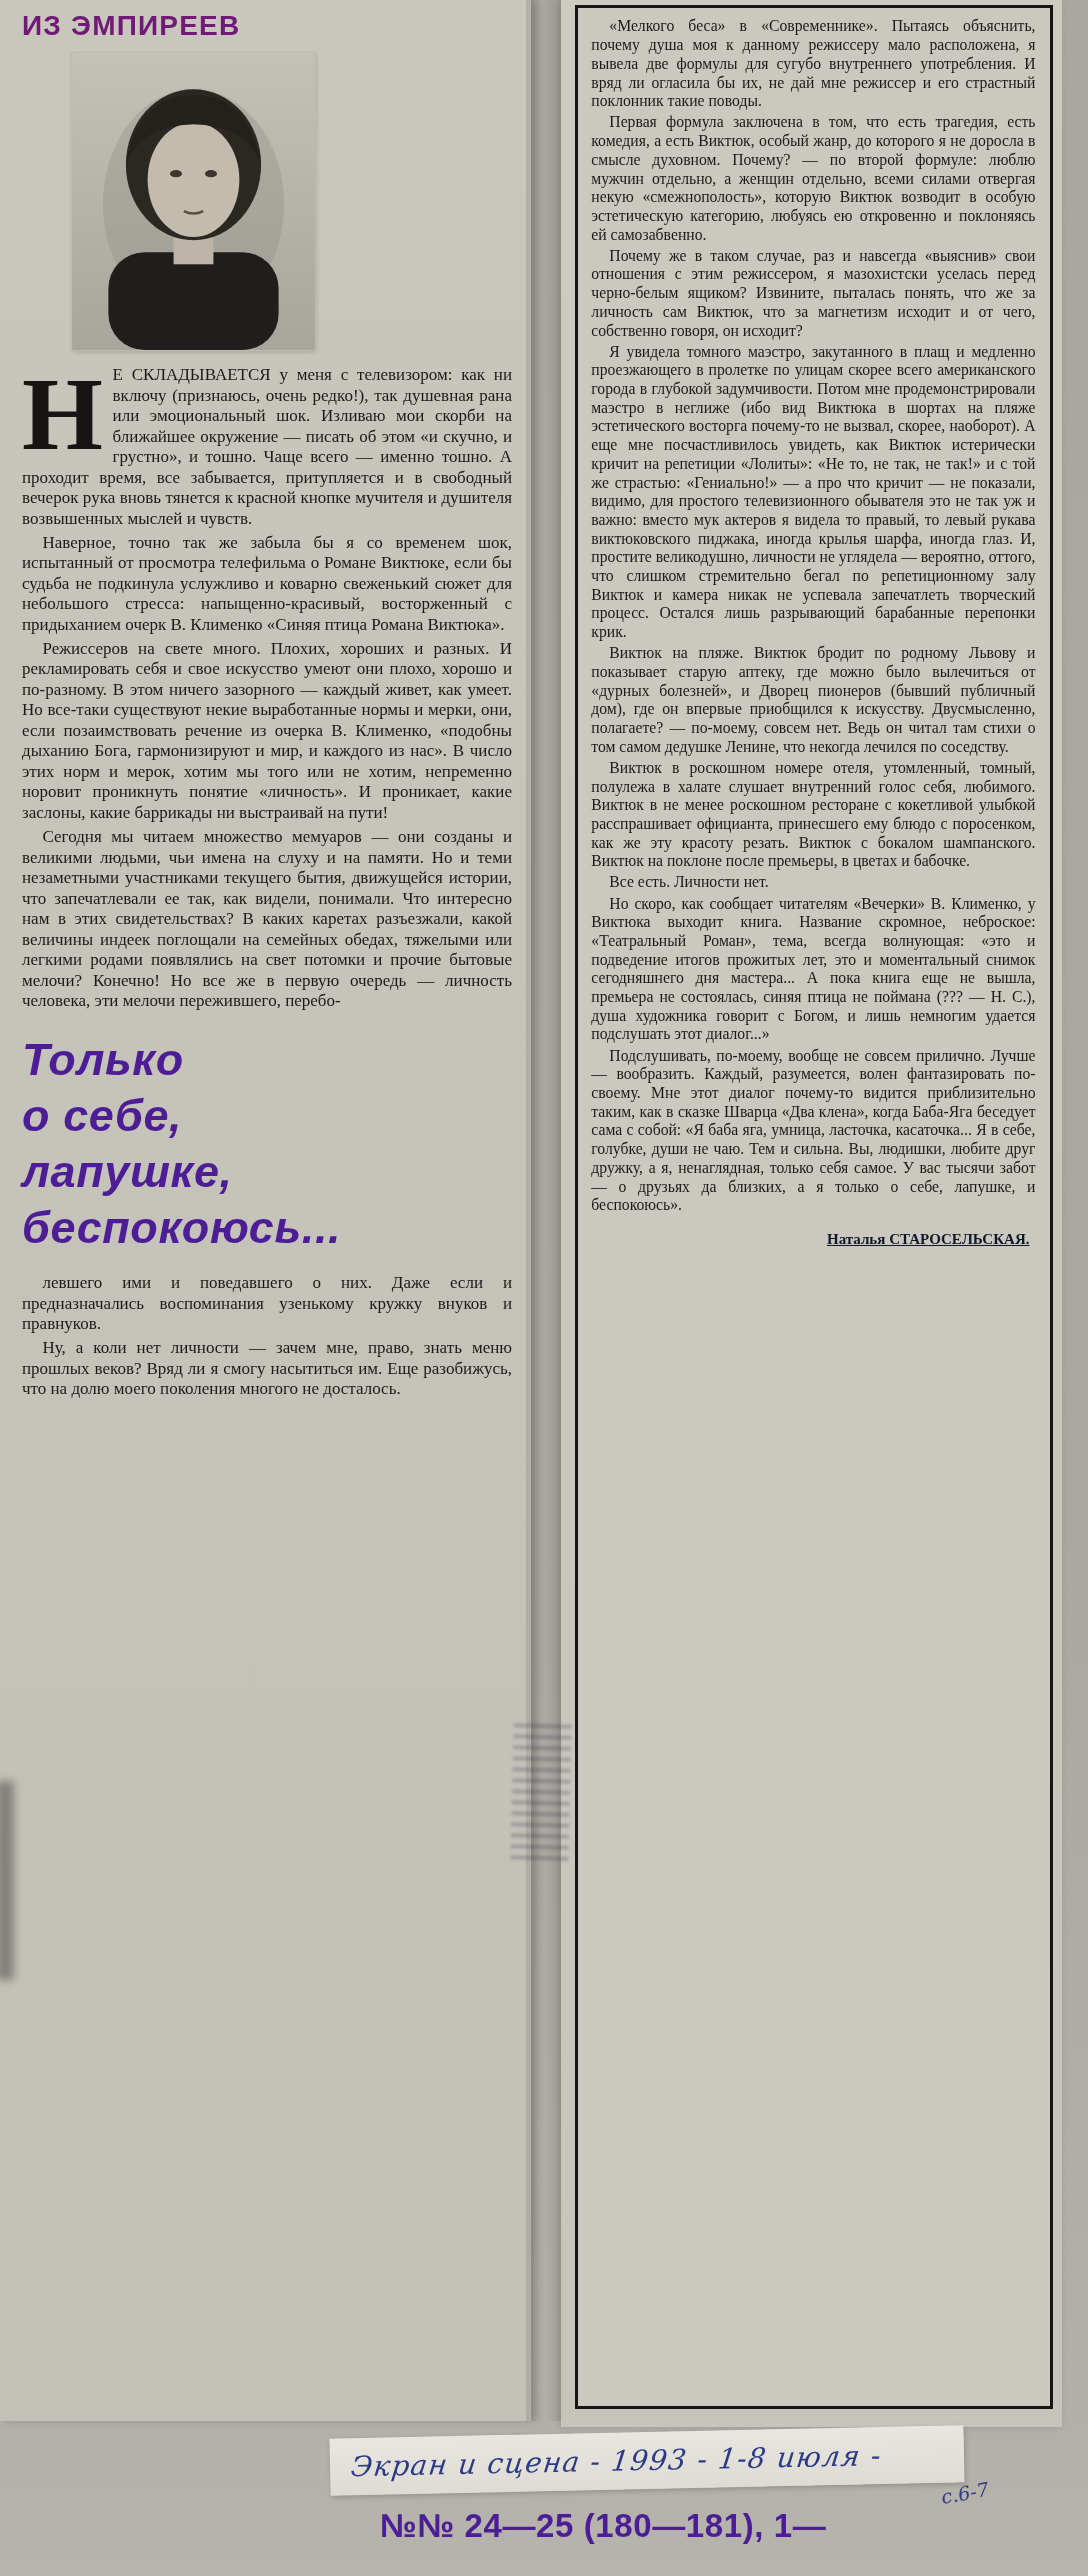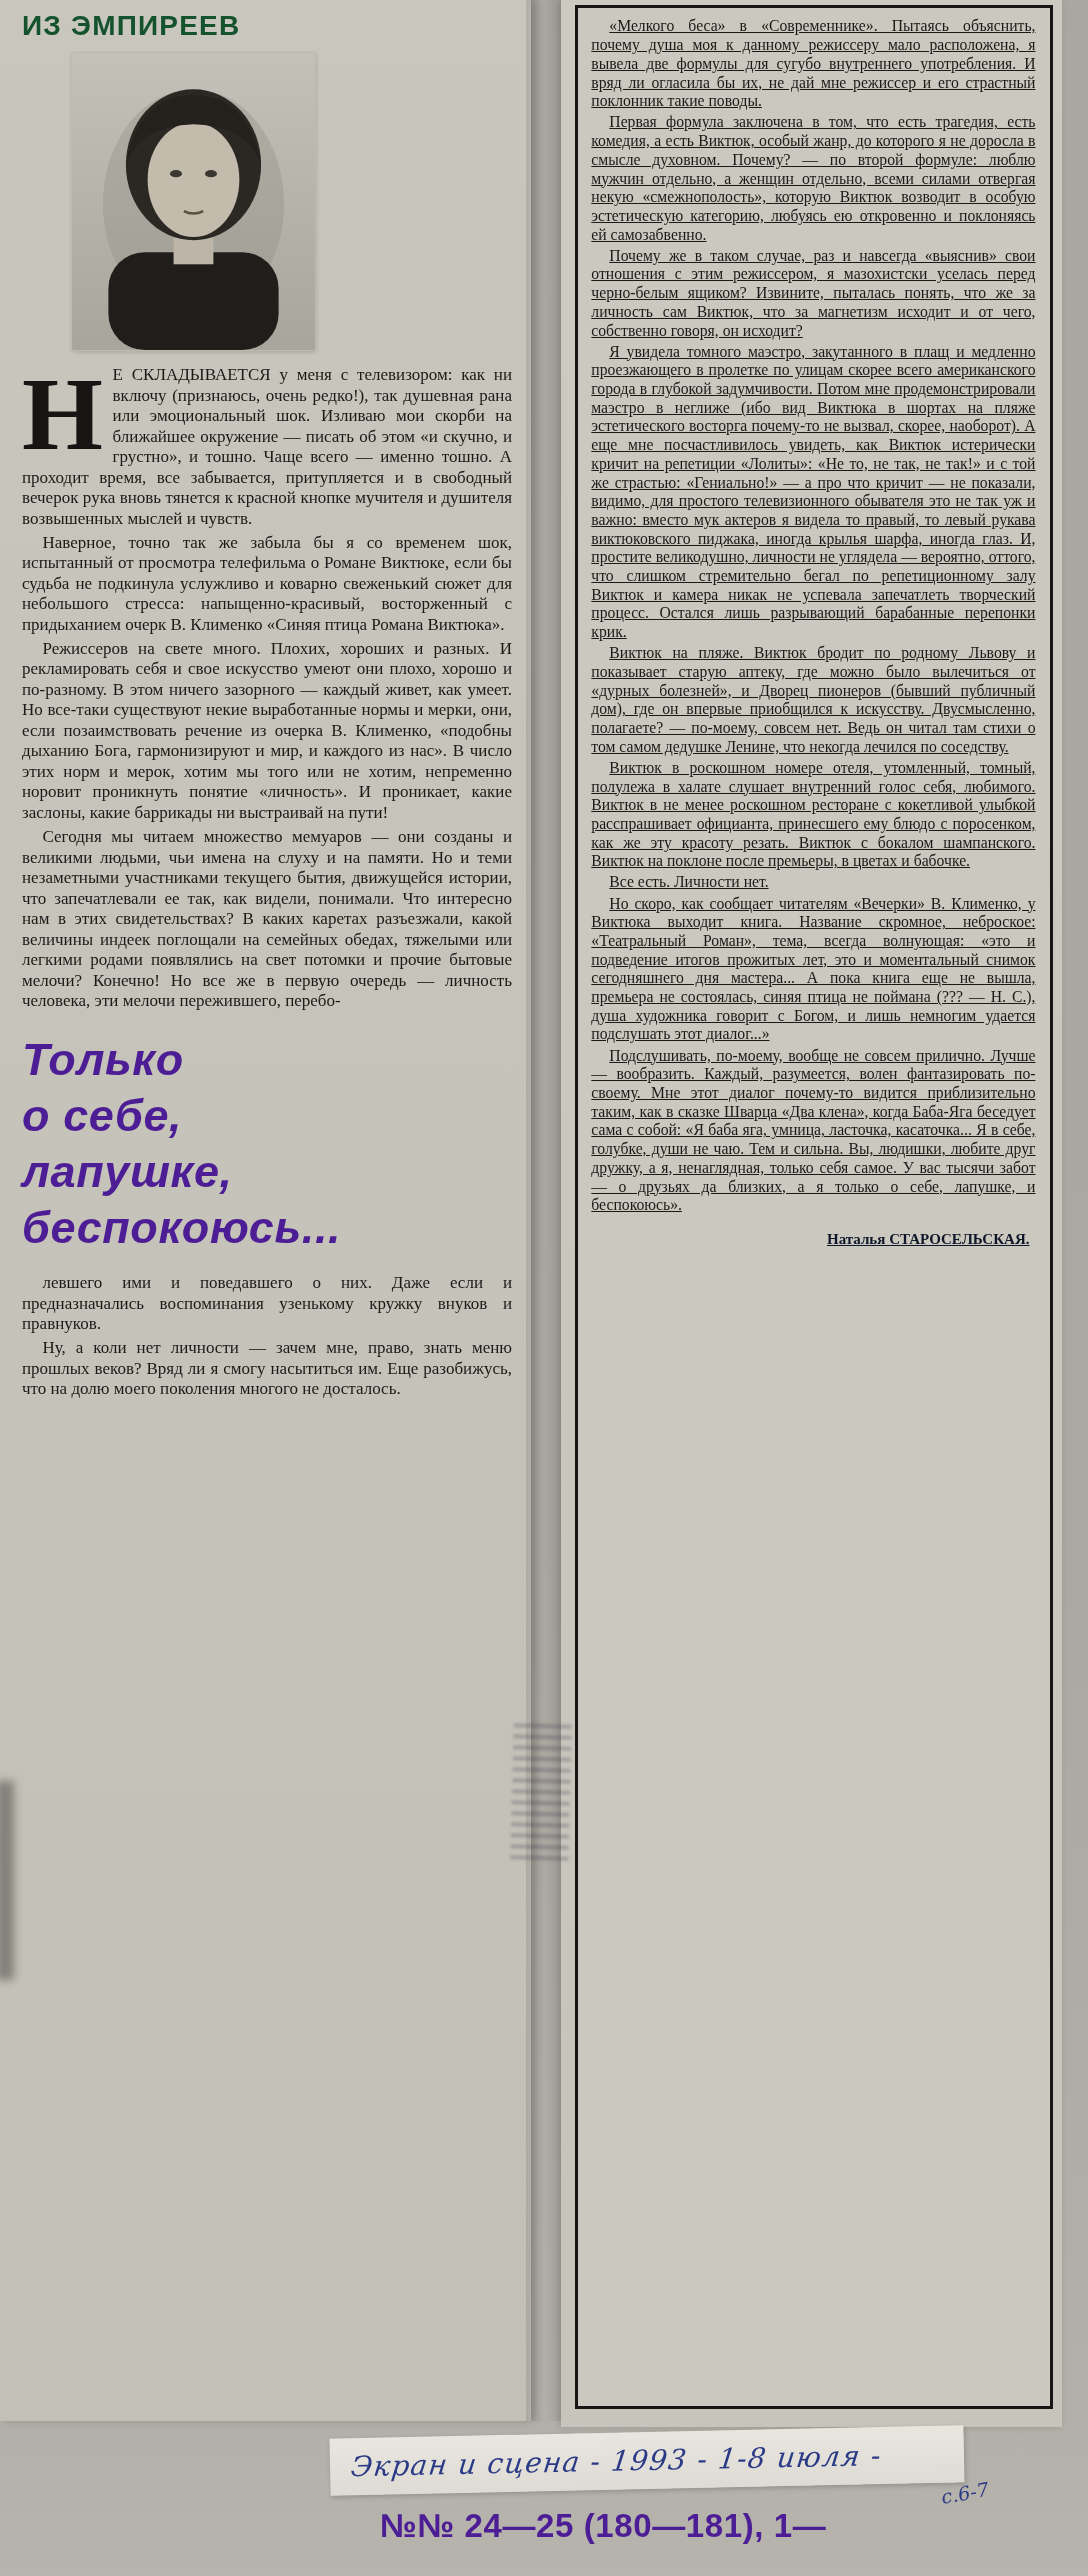--- a/index.html
+++ b/index.html
@@ -20,21 +20,21 @@
     position:absolute; left:0; top:0; width:531px; height:2421px;
     background:linear-gradient(180deg,#c9c6bd 0%,#c6c3ba 40%,#c3c0b7 100%);
     box-shadow:3.6px 0 8.5px rgba(0,0,0,.18);
   }
   .left-col {
     position:absolute; left:22px; top:7.2px; width:490px;
   }
   .rubric {
     font-family:"Liberation Sans", sans-serif;
     font-weight:bold; font-size:28px; letter-spacing:1.2px;
-    color:#14532d; margin:2.4px 0 11px 0;
+    color:#701a75; margin:2.4px 0 11px 0;
   }
   .photo-wrap {
     width:243px; height:297px; margin:3.6px 0 15.7px 50px;
     background:#b7b4ad; box-shadow:0 0 0 1.2px #bdbab2, 1.2px 1.8px 4.8px rgba(0,0,0,.25);
   }
   .photo-wrap svg { display:block; }
   p.para, p.lead {
     font-size:17px; line-height:20.5px; margin:0 0 3.6px 0;
     text-align:justify; text-align-last:left;
   }
@@ -62,21 +62,21 @@
   }
   .right-box {
     position:absolute; left:575px; top:4.8px; width:478px; height:2404px;
     box-sizing:border-box;
     border:3px solid #171614;
     padding:9.7px 14.5px 12px 13.3px;
     overflow:hidden;
     background:#cbc8bf;
   }
   .right-box p.para {
-    font-size:15.7px; line-height:18.7px; margin:0 0 2.4px 0; text-indent:18px;text-decoration:underline;
+    font-size:15.7px; line-height:18.7px; margin:0 0 2.4px 0; text-indent:18px;
   }
   .byline {
     text-align:right; font-weight:bold; font-size:15px;
     margin-top:15.7px; padding-right:6px; color:#0f172a;text-decoration:underline;
   }
   
   .smudge-left-edge {
     position:absolute; left:-3.6px; top:1781px; width:18px; height:199px;
     background:rgba(35,33,30,.4); filter:blur(4.2px);
   }

